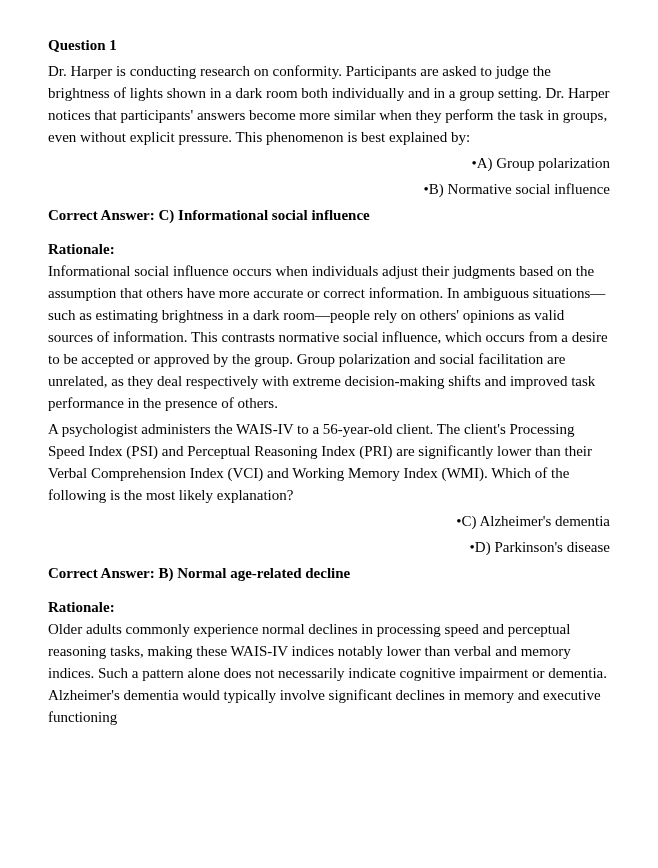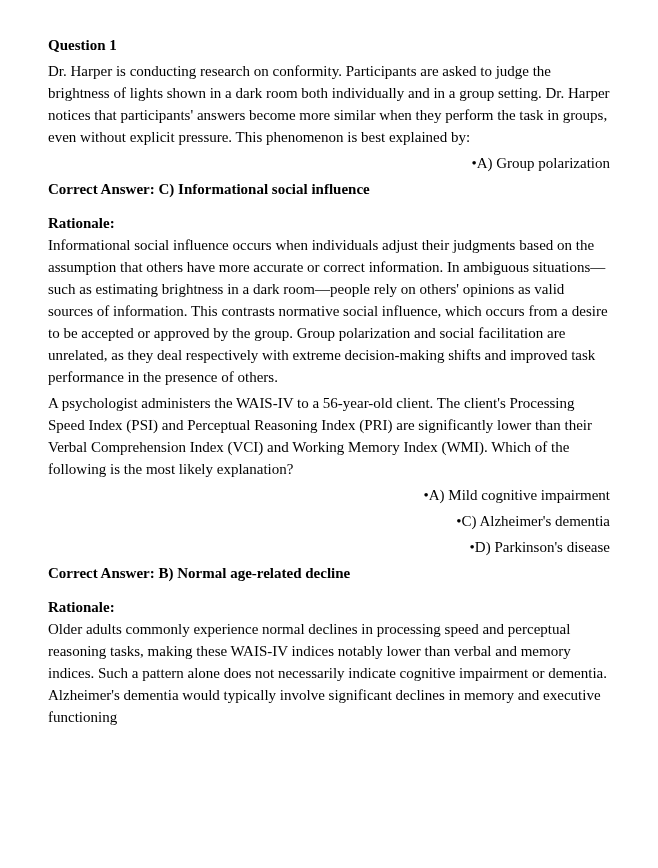--- a/index.html
+++ b/index.html
@@ -47,29 +47,29 @@
 </head>
 <body>
 
 <div class="page">
 
   <section>
     <p class="q-heading">Question 1</p>
     <p class="prompt">Dr. Harper is conducting research on conformity. Participants are asked to judge the brightness of lights shown in a dark room both individually and in a group setting. Dr. Harper notices that participants' answers become more similar when they perform the task in groups, even without explicit pressure. This phenomenon is best explained by:</p>
     <ul class="options">
       <li><span>A) Group polarization</span></li>
+      <li><span>B) Normative social influence</span></li>
     </ul>
     <p class="correct">Correct Answer: C) Informational social influence</p>
     <p class="rationale"><strong>Rationale:</strong><br><span>Informational social influence occurs when individuals adjust their judgments based on the assumption that others have more accurate or correct information. In ambiguous situations—such as estimating brightness in a dark room—people rely on others' opinions as valid sources of information. This contrasts normative social influence, which occurs from a desire to be accepted or approved by the group. Group polarization and social facilitation are unrelated, as they deal respectively with extreme decision-making shifts and improved task performance in the presence of others.</span></p>
   </section>
 
   <section>
     <p class="prompt">A psychologist administers the WAIS-IV to a 56-year-old client. The client's Processing Speed Index (PSI) and Perceptual Reasoning Index (PRI) are significantly lower than their Verbal Comprehension Index (VCI) and Working Memory Index (WMI). Which of the following is the most likely explanation?</p>
     <ul class="options">
-      <li><span>A) Mild cognitive impairment</span></li>
       <li><span>C) Alzheimer's dementia</span></li>
       <li><span>D) Parkinson's disease</span></li>
     </ul>
     <p class="correct">Correct Answer: B) Normal age-related decline</p>
     <p class="rationale"><strong>Rationale:</strong><br><span>Older adults commonly experience normal declines in processing speed and perceptual reasoning tasks, making these WAIS-IV indices notably lower than verbal and memory indices. Such a pattern alone does not necessarily indicate cognitive impairment or dementia. Alzheimer's dementia would typically involve significant declines in memory and executive functioning</span></p>
   </section>
 
 </div>
 
 </body></html>

